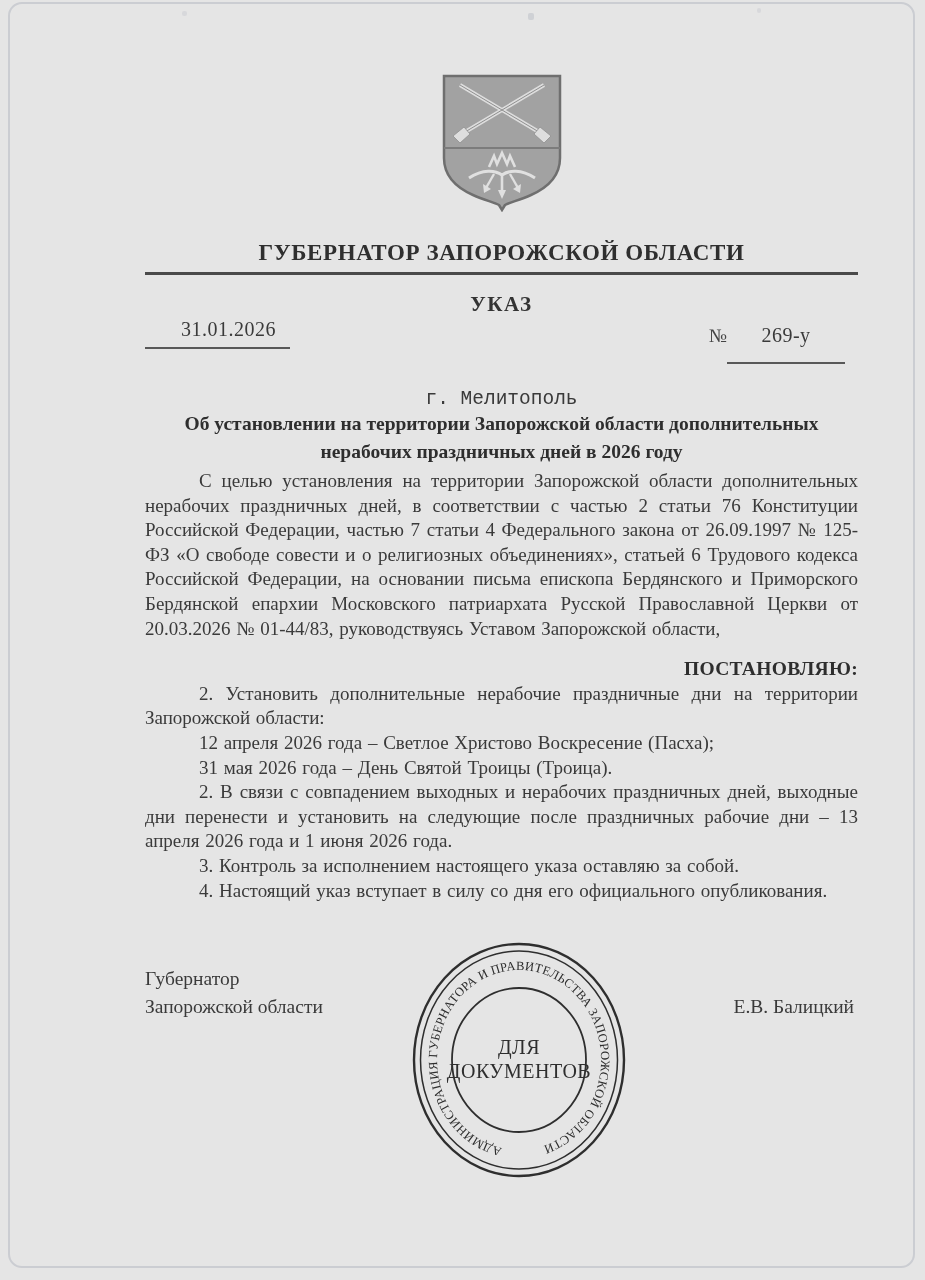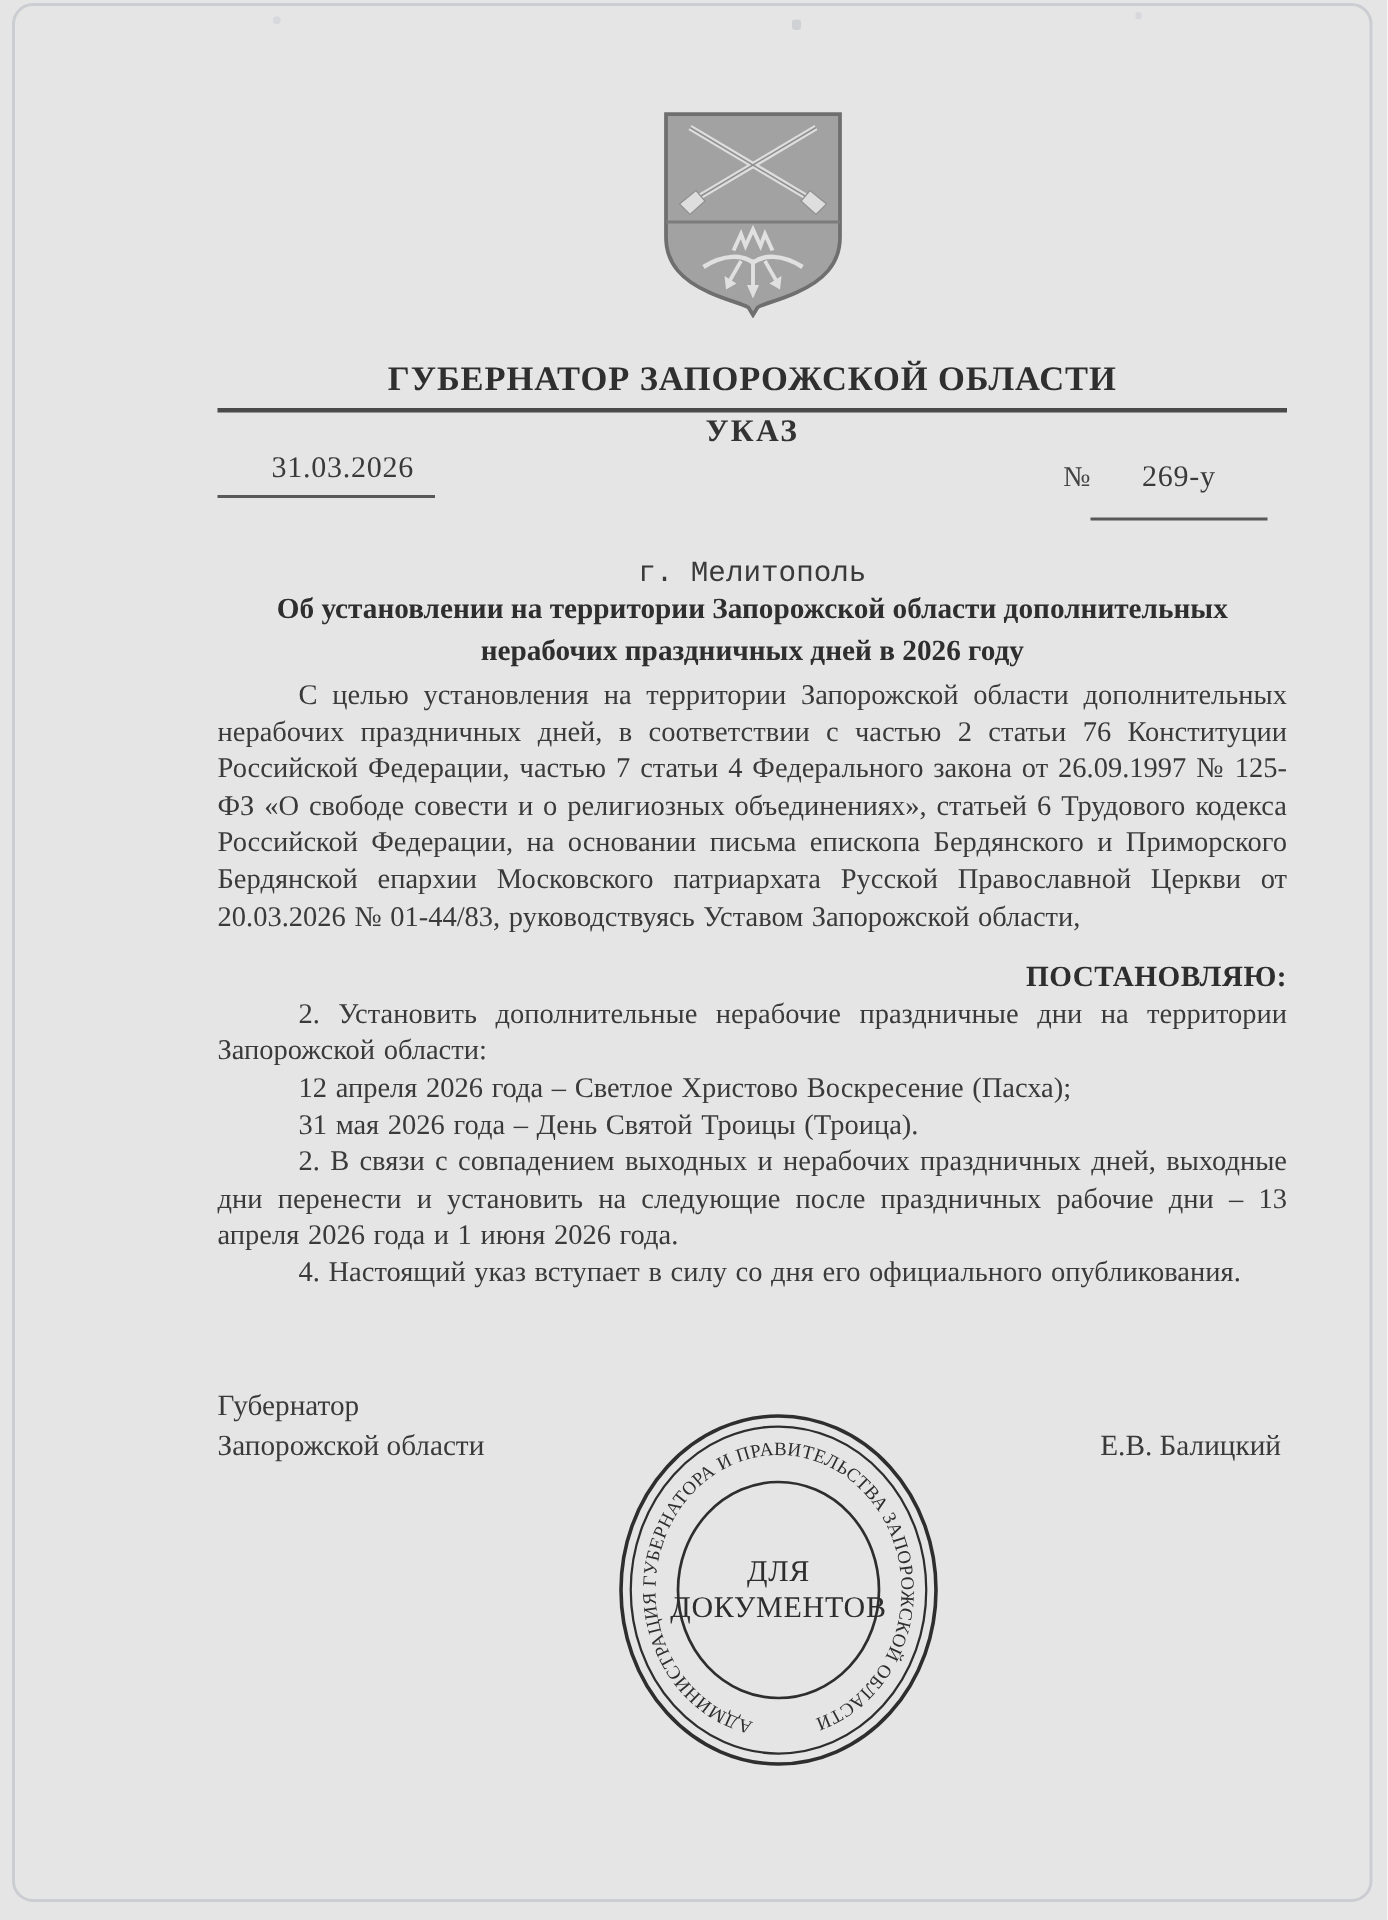--- a/index.html
+++ b/index.html
@@ -42,20 +42,21 @@
     letter-spacing: 0.6px;
     color: #2f2f2f;
     white-space: nowrap;
   }
   .header-rule {
     border: none;
     border-top: 3px solid #4a4a4a;
     margin: 6px 0 0 0;
   }
   .doc-type {
+    margin-top: 17px;
     text-align: center;
     font-weight: bold;
     font-size: 21px;
     letter-spacing: 1.5px;
     color: #333333;
   }
   .meta-row {
     display: flex;
     justify-content: space-between;
     align-items: flex-start;
@@ -195,38 +196,39 @@
         <polygon points="82,112 81,121 74,117" fill="#e0e0e0"></polygon>
       </g>
     </svg>
 
     <div class="authority">ГУБЕРНАТОР ЗАПОРОЖСКОЙ ОБЛАСТИ</div>
     <hr class="header-rule">
 
     <div class="doc-type">УКАЗ</div>
 
     <div class="meta-row">
-      <span class="date-field">31.03.2026</span>
+      <span class="date-field">31.01.2026</span>
       <span class="number-block">
         <span class="number-sign">№</span><span class="number-field">269-у</span>
       </span>
     </div>
 
     <div class="city">г. Мелитополь</div>
 
     <div class="decree-title">Об установлении на территории Запорожской области дополнительных нерабочих праздничных дней в 2026 году</div>
 
     <p class="para preamble">С целью установления на территории Запорожской области дополнительных нерабочих праздничных дней, в соответствии с частью 2 статьи 76 Конституции Российской Федерации, частью 7 статьи 4 Федерального закона от 26.09.1997 № 125-ФЗ «О свободе совести и о религиозных объединениях», статьей 6 Трудового кодекса Российской Федерации, на основании письма епископа Бердянского и Приморского Бердянской епархии Московского патриархата Русской Православной Церкви от 20.03.2026 № 01-44/83, руководствуясь Уставом Запорожской области,</p>
 
     <p class="resolution-heading">ПОСТАНОВЛЯЮ:</p>
 
     <p class="para">2. Установить дополнительные нерабочие праздничные дни на территории Запорожской области:</p>
     <p class="para">12 апреля 2026 года – Светлое Христово Воскресение (Пасха);</p>
     <p class="para">31 мая 2026 года – День Святой Троицы (Троица).</p>
     <p class="para">2. В связи с совпадением выходных и нерабочих праздничных дней, выходные дни перенести и установить на следующие после праздничных рабочие дни – 13 апреля 2026 года и 1 июня 2026 года.</p>
+    <p class="para">3. Контроль за исполнением настоящего указа оставляю за собой.</p>
     <p class="para">4. Настоящий указ вступает в силу со дня его официального опубликования.</p>
 
     <div class="signature-row">
       <div class="sig-position">
         <div>Губернатор</div>
         <div>Запорожской области</div>
       </div>
       <div class="sig-name">Е.В. Балицкий</div>
     </div>
   </div>

